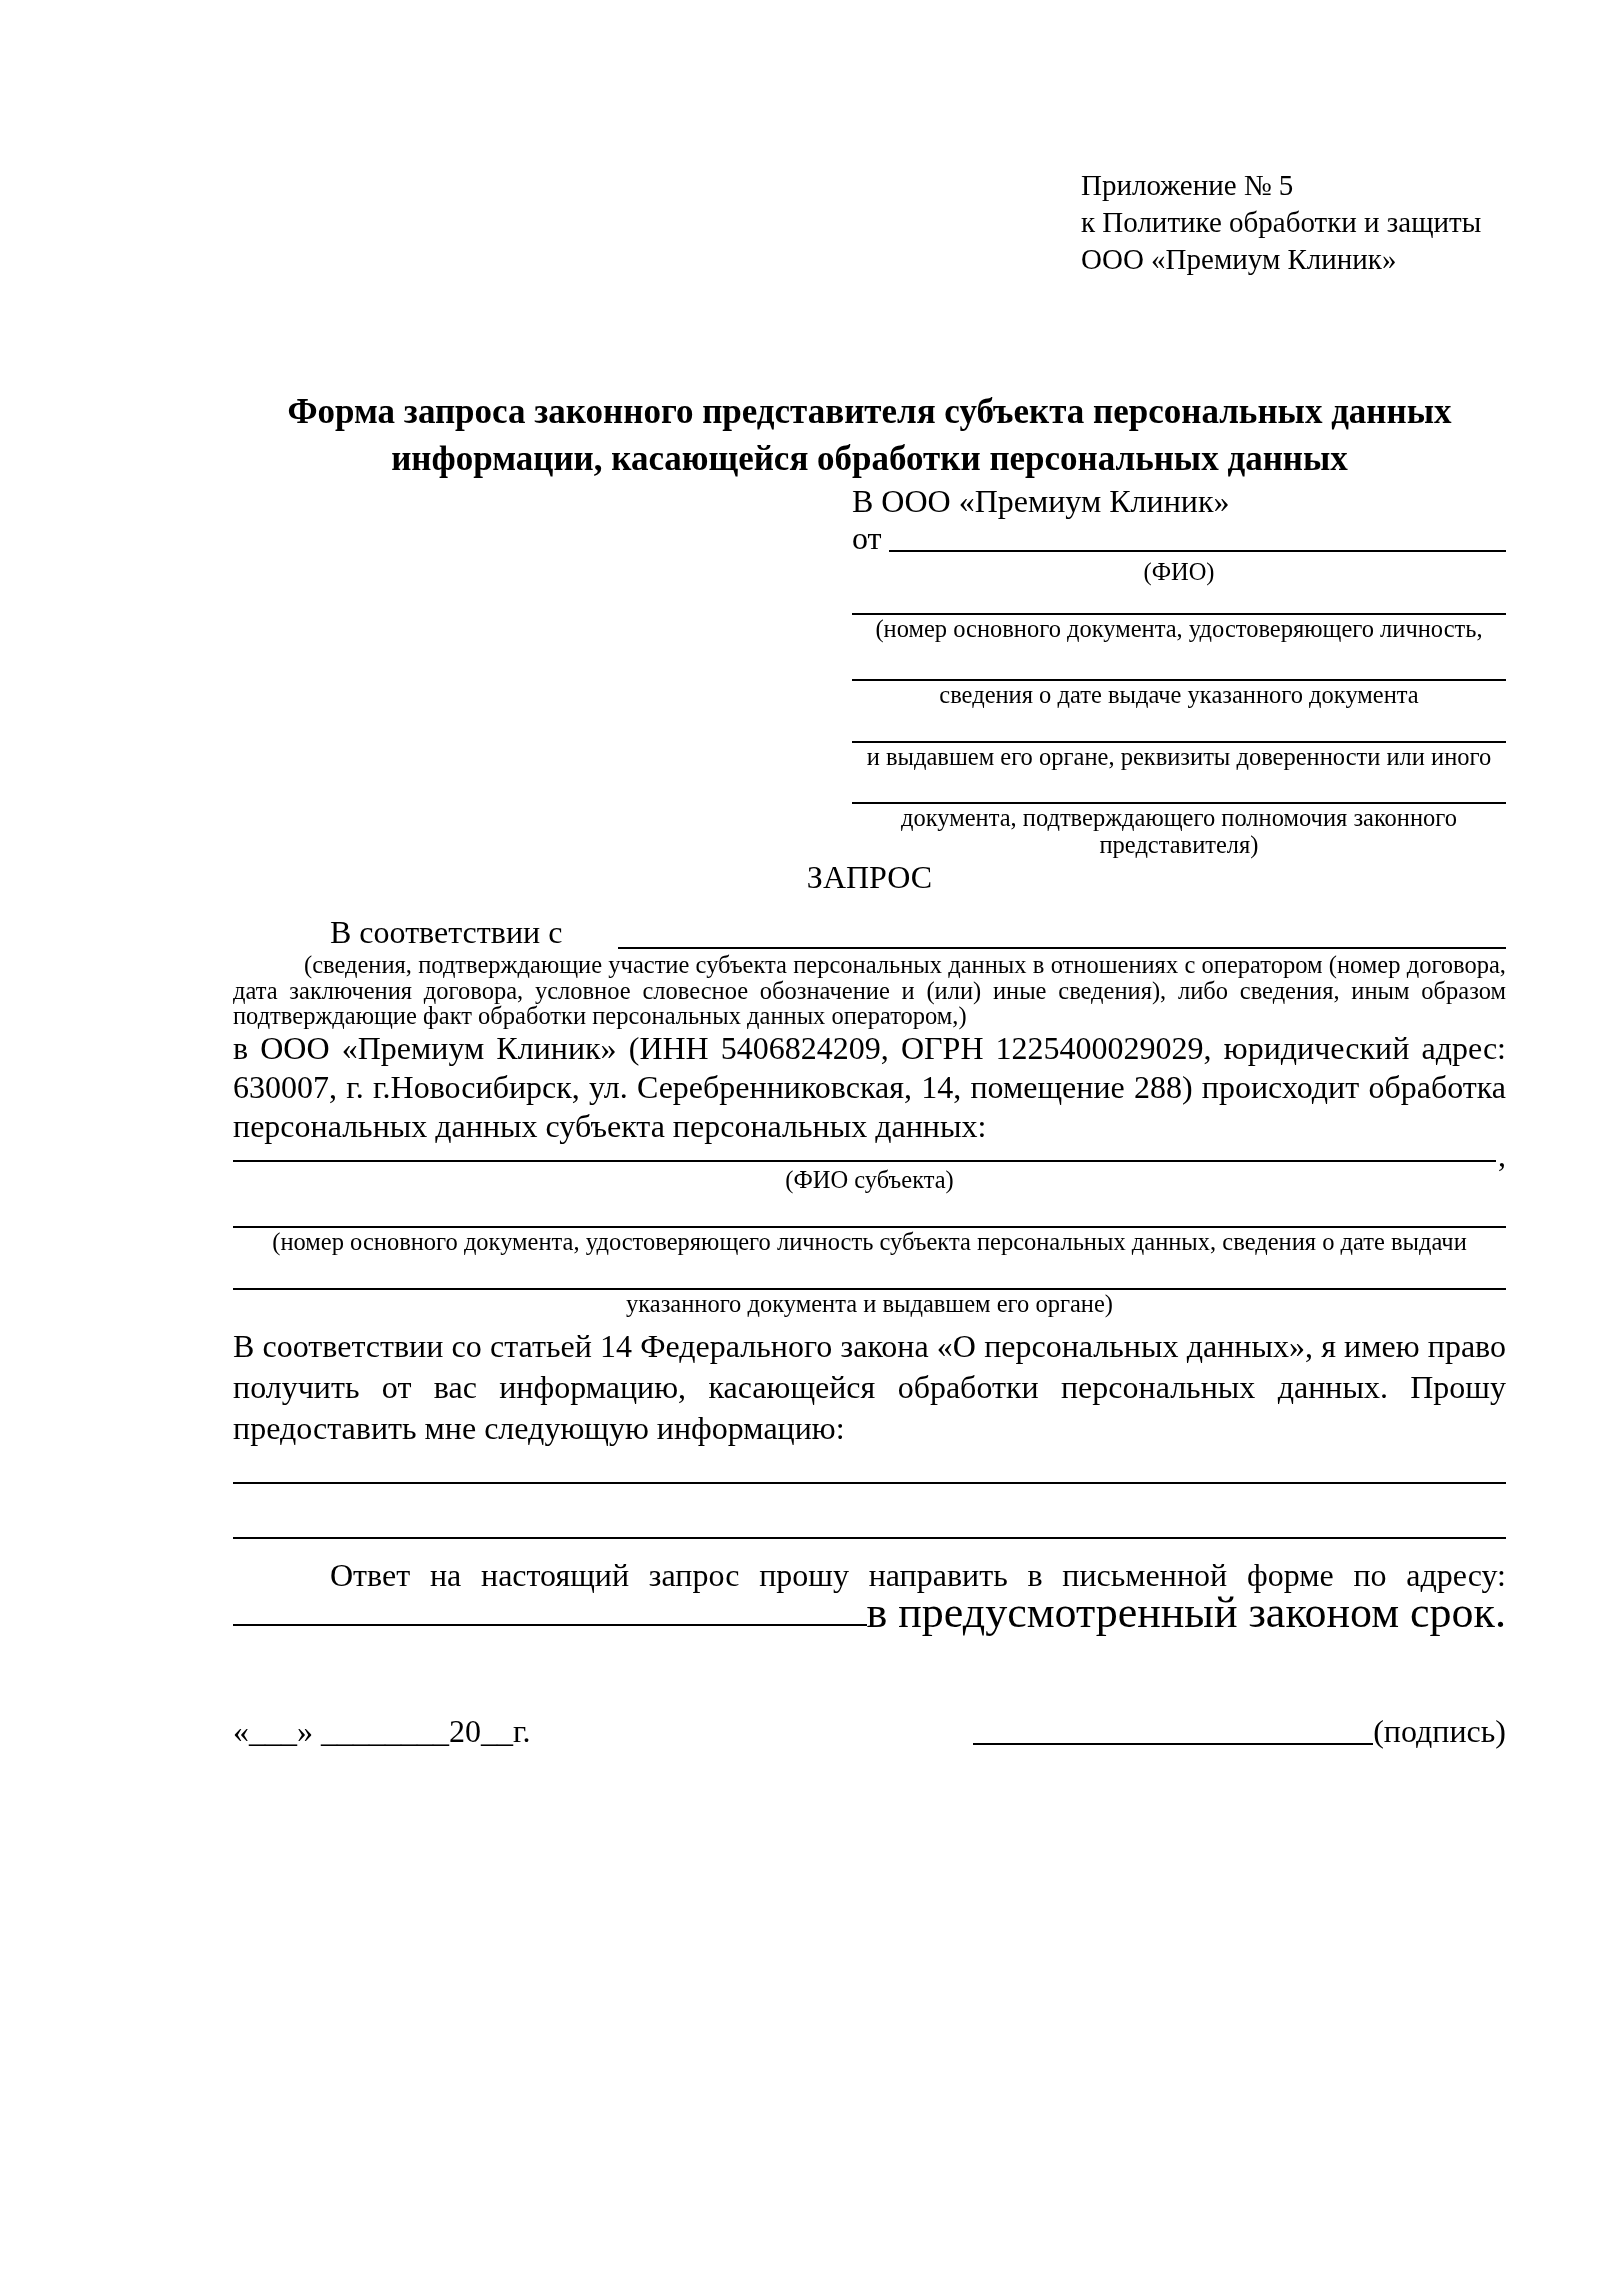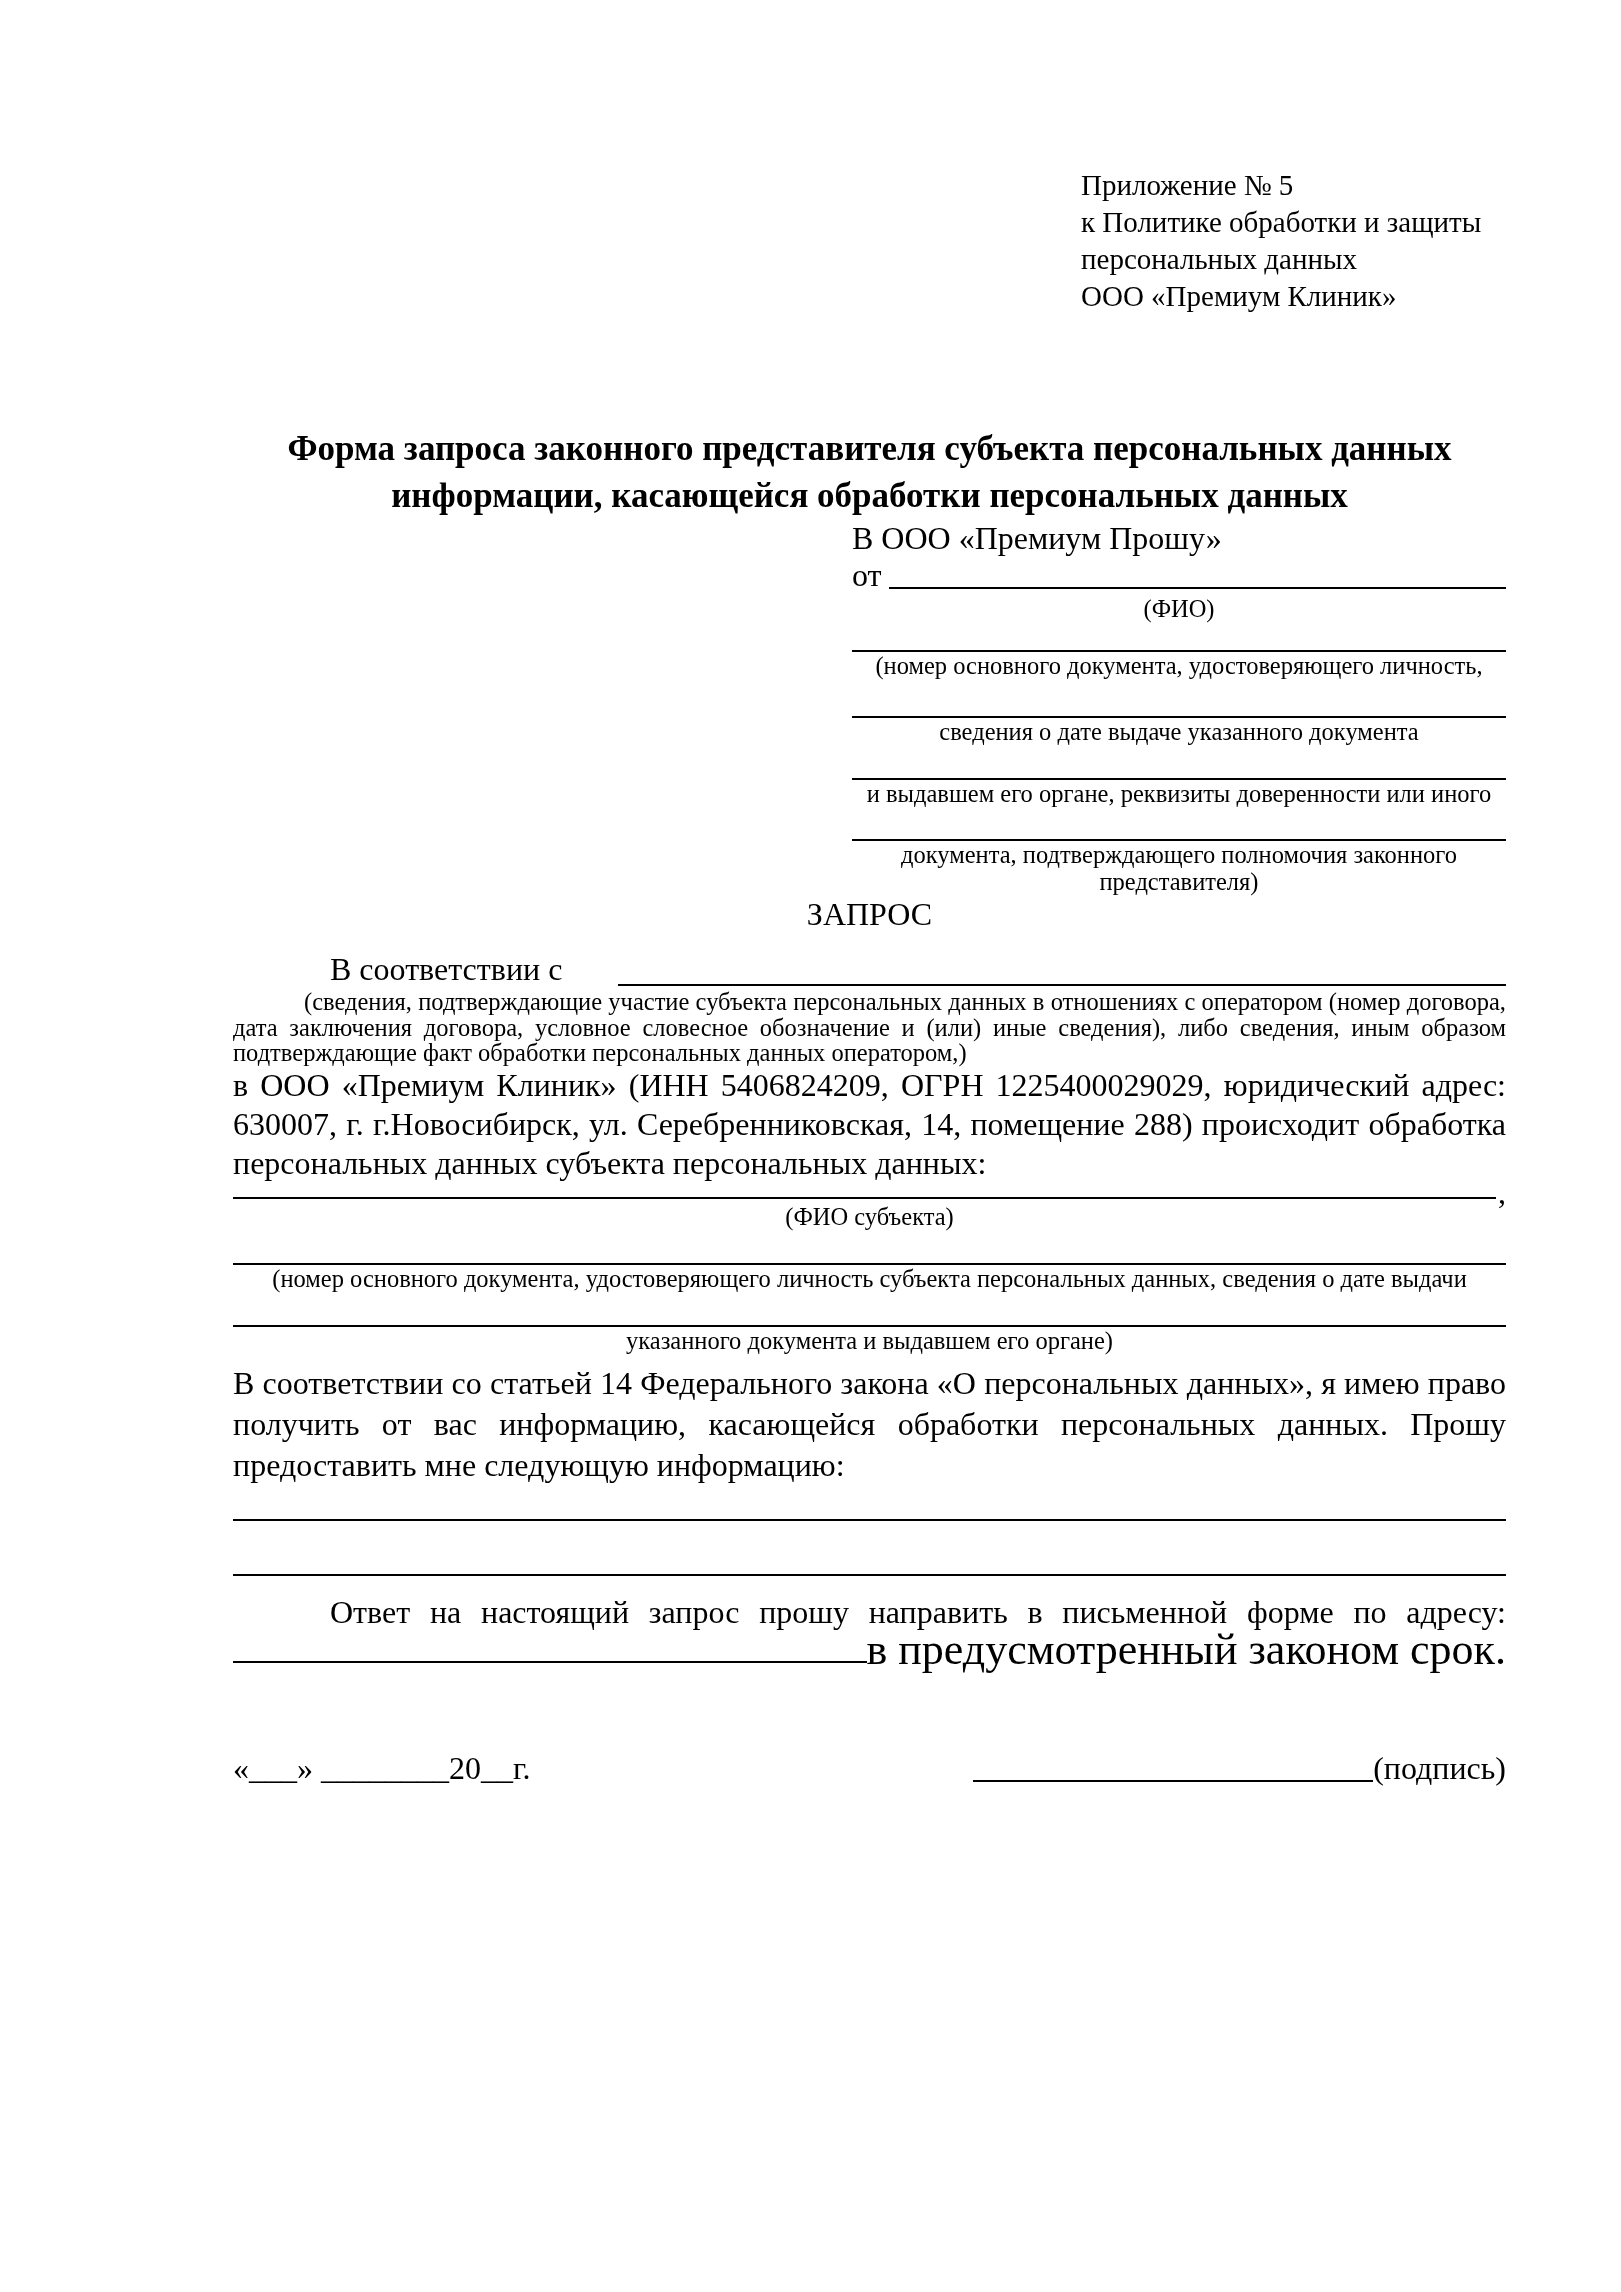--- a/index.html
+++ b/index.html
@@ -50,31 +50,30 @@
 </style>
 </head>
 <body>
 
 <div class="page">
   <div class="content">
 
     <div class="appendix">
       <div>Приложение № 5</div>
       <div>к Политике обработки и защиты</div>
-      <div>персональных данных</div>
       <div>ООО «Премиум Клиник»</div>
     </div>
 
     <div class="doc-title">
       <div>Форма запроса законного представителя субъекта персональных данных</div>
       <div>информации, касающейся обработки персональных данных</div>
     </div>
 
     <div class="addressee">
-      <div class="addr-to">В ООО «Премиум Прошу»</div>
+      <div class="addr-to">В ООО «Премиум Клиник»</div>
       <div class="flex-row from-row">
         <span class="from-label">от</span>
         <span class="fill-line"></span>
       </div>
       <div class="cap" style="margin-top:2px;">(ФИО)</div>
 
       <div class="f-line h28"></div>
       <div class="cap">(номер основного документа, удостоверяющего личность,</div>
 
       <div class="f-line h38"></div>

